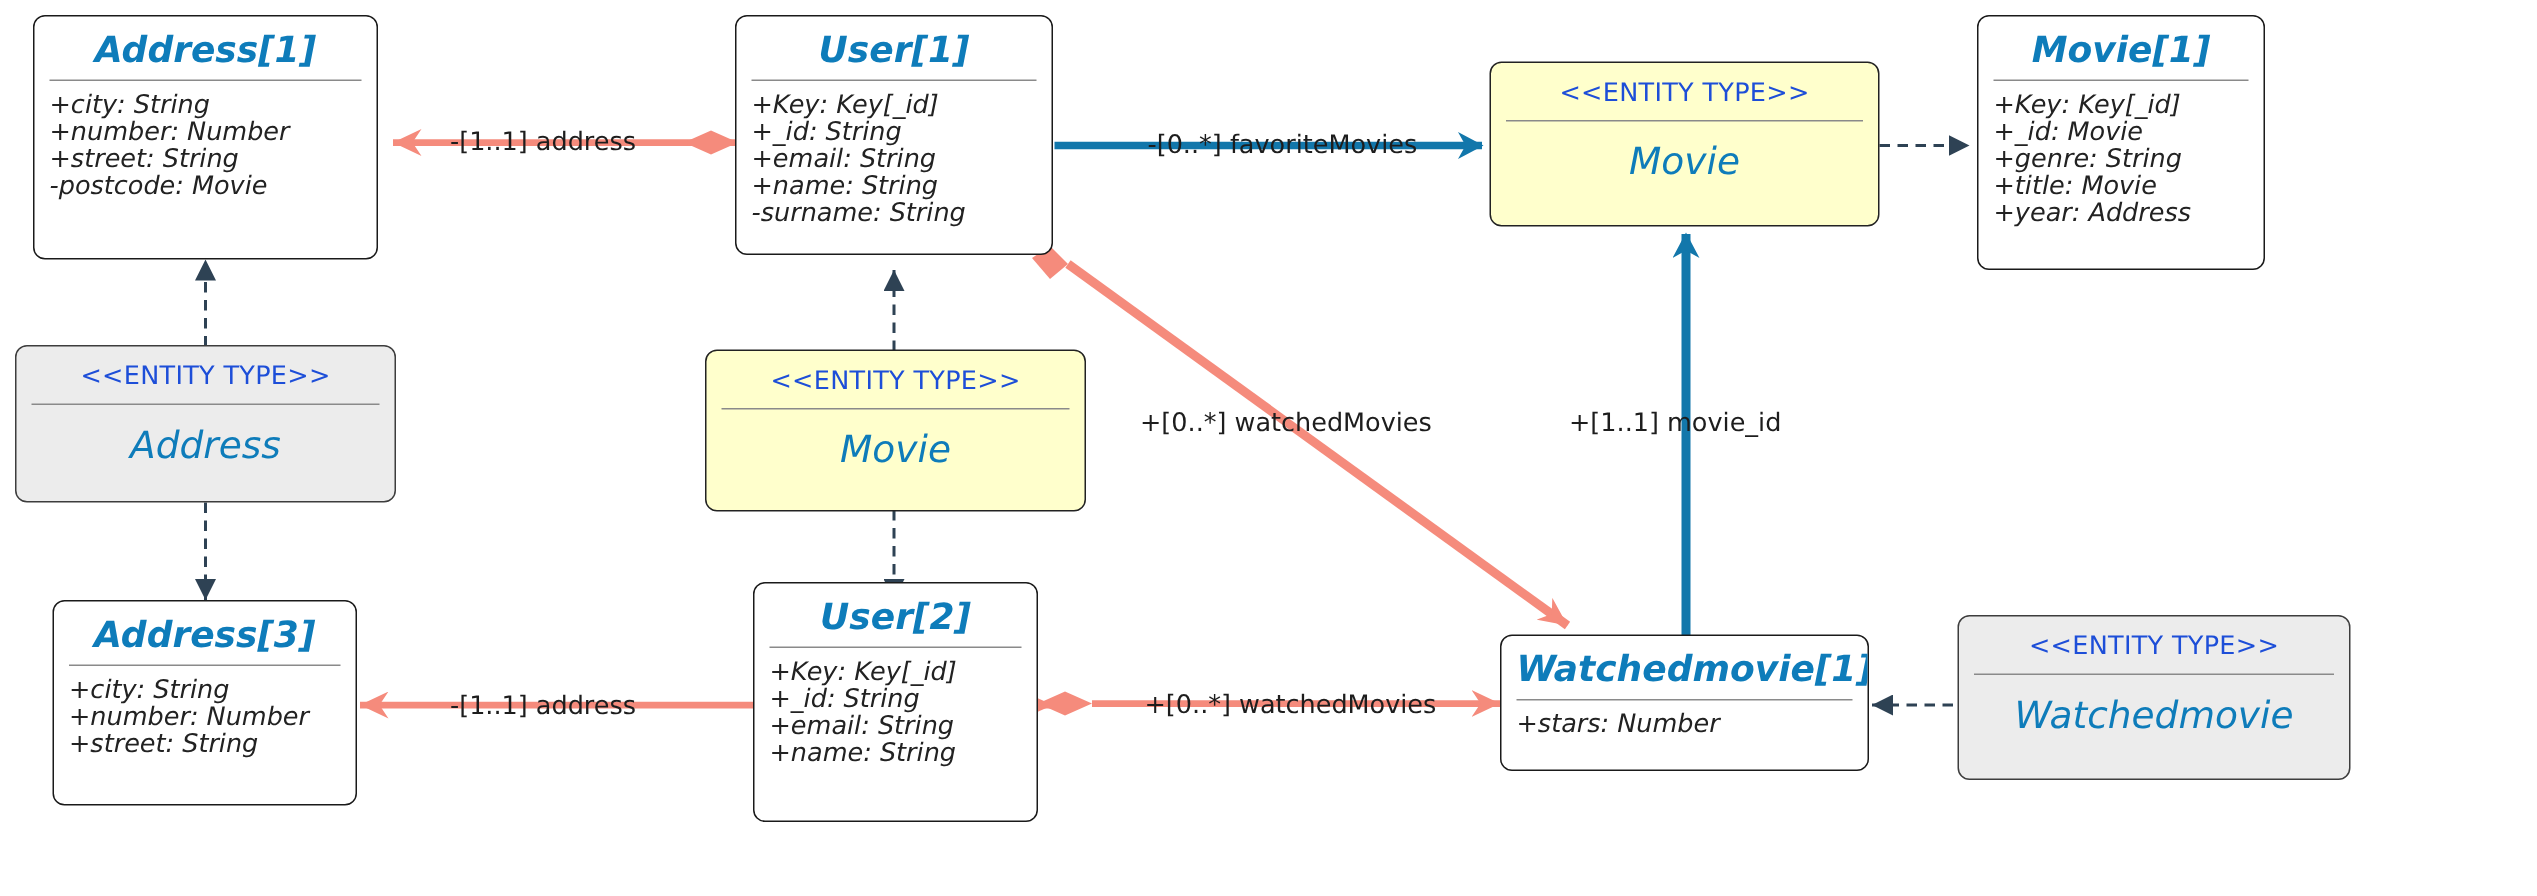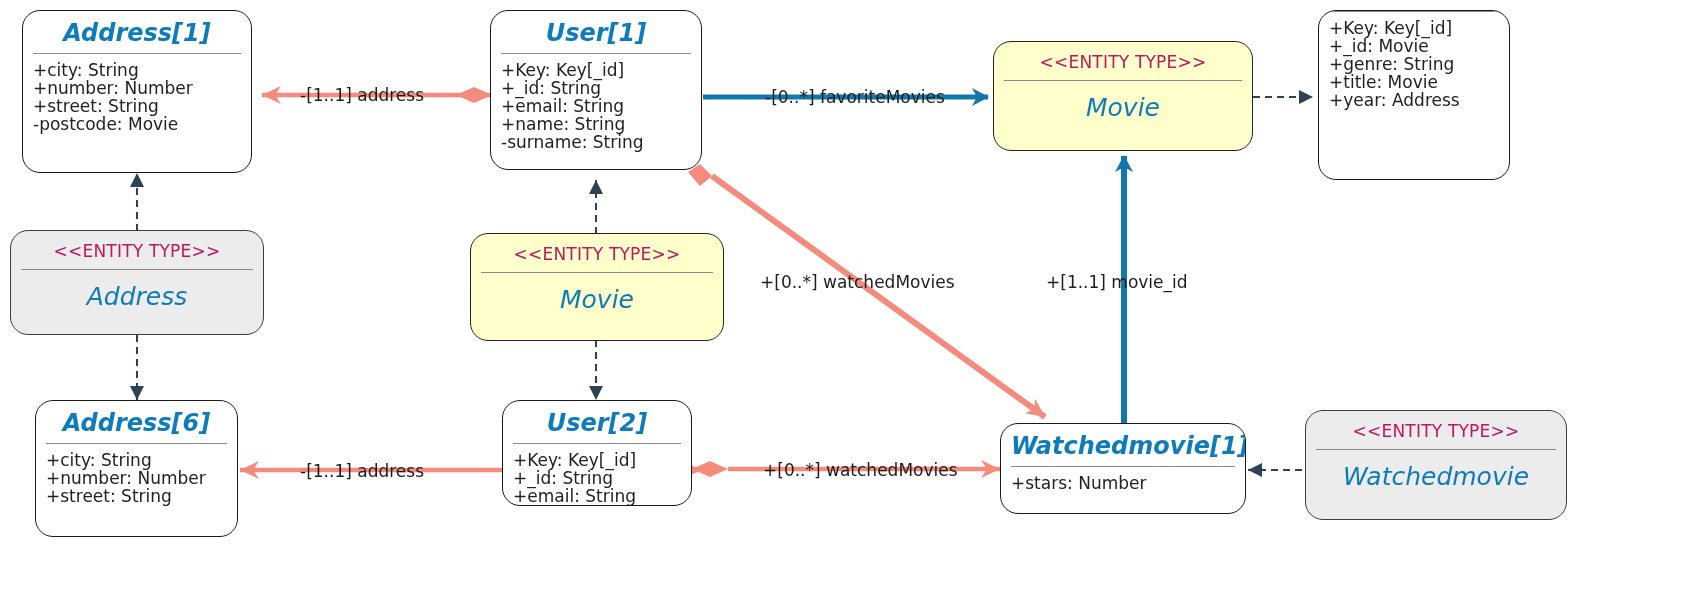--- a/index.html
+++ b/index.html
@@ -24,21 +24,21 @@
     width: 1691px;
     height: 597px;
     pointer-events: none;
   }
 
   
   .node {
     position: absolute;
     box-sizing: border-box;
     border: 1.6px solid #1a1a1a;
-    border-radius: 18px;
+    border-radius: 8px;
     background: #ffffff;
     overflow: hidden;
   }
   .node.entity {
     background: #ffffcc;
     border-color: #222222;
   }
   .node.entity-gray {
     background: #ececec;
     border-color: #3d3d3d;
@@ -47,21 +47,21 @@
   .node .title {
     color: #0e7cba;
     font-style: italic;
     font-weight: bold;
     font-size: 24px;
     text-align: center;
     padding: 8px 10px 6px 10px;
     white-space: nowrap;
   }
   .node .stereo {
-    color: #be185d;
+    color: #1d4ed8;
     font-size: 17px;
     text-align: center;
     padding: 10px 10px 8px 10px;
     letter-spacing: 0.2px;
     white-space: nowrap;
   }
   .node .divider {
     height: 0;
     border-top: 1.6px solid #8a8a8a;
     margin: 0 10px;
@@ -69,20 +69,21 @@
   .node .attrs {
     padding: 7px 10px 8px 10px;
     font-size: 17px;
     color: #222222;
     line-height: 1.06;
   }
   .node .attrs .attr {
     white-space: nowrap;
     padding: 0;
     margin: 0;
+    font-style: italic;
   }
   .node .entity-name {
     color: #0e7cba;
     font-style: italic;
     font-size: 25px;
     text-align: center;
     padding: 12px 10px 14px 10px;
     white-space: nowrap;
   }
 
@@ -205,20 +206,21 @@
     </div>
   </div>
 
   <div class="node entity" style="left:993px; top:41px; width:260px; height:110px;">
     <div class="stereo">&lt;&lt;ENTITY TYPE&gt;&gt;</div>
     <div class="divider"></div>
     <div class="entity-name">Movie</div>
   </div>
 
   <div class="node" style="left:1318px; top:10px; width:192px; height:170px;">
+    <div class="title">Movie[1]</div>
     <div class="divider"></div>
     <div class="attrs">
       <div class="attr">+Key: Key[_id]</div>
       <div class="attr">+_id: Movie</div>
       <div class="attr">+genre: String</div>
       <div class="attr">+title: Movie</div>
       <div class="attr">+year: Address</div>
     </div>
   </div>
 
@@ -228,30 +230,30 @@
     <div class="entity-name">Address</div>
   </div>
 
   <div class="node entity" style="left:470px; top:233px; width:254px; height:108px;">
     <div class="stereo">&lt;&lt;ENTITY TYPE&gt;&gt;</div>
     <div class="divider"></div>
     <div class="entity-name">Movie</div>
   </div>
 
   <div class="node" style="left:35px; top:400px; width:203px; height:137px;">
-    <div class="title">Address[6]</div>
+    <div class="title">Address[3]</div>
     <div class="divider"></div>
     <div class="attrs">
       <div class="attr">+city: String</div>
       <div class="attr">+number: Number</div>
       <div class="attr">+street: String</div>
     </div>
   </div>
 
-  <div class="node" style="left:502px; top:400px; width:190px; height:106px;">
+  <div class="node" style="left:502px; top:388px; width:190px; height:160px;">
     <div class="title">User[2]</div>
     <div class="divider"></div>
     <div class="attrs">
       <div class="attr">+Key: Key[_id]</div>
       <div class="attr">+_id: String</div>
       <div class="attr">+email: String</div>
       <div class="attr">+name: String</div>
     </div>
   </div>
 

